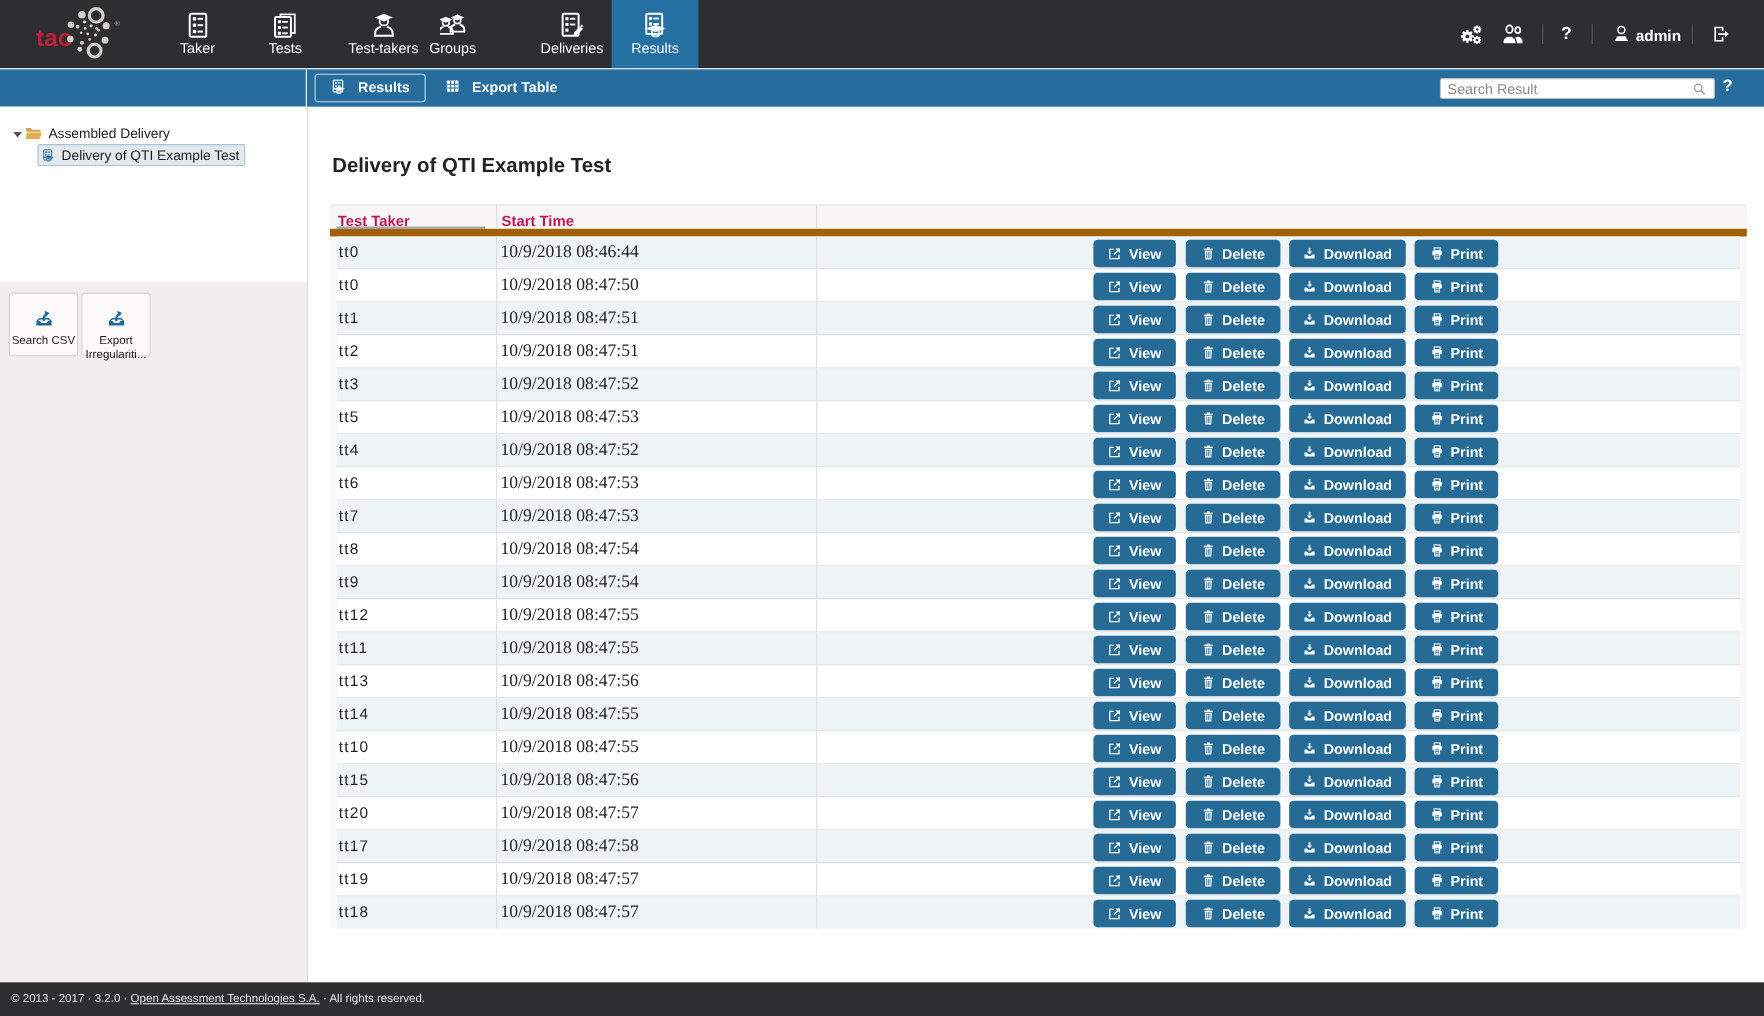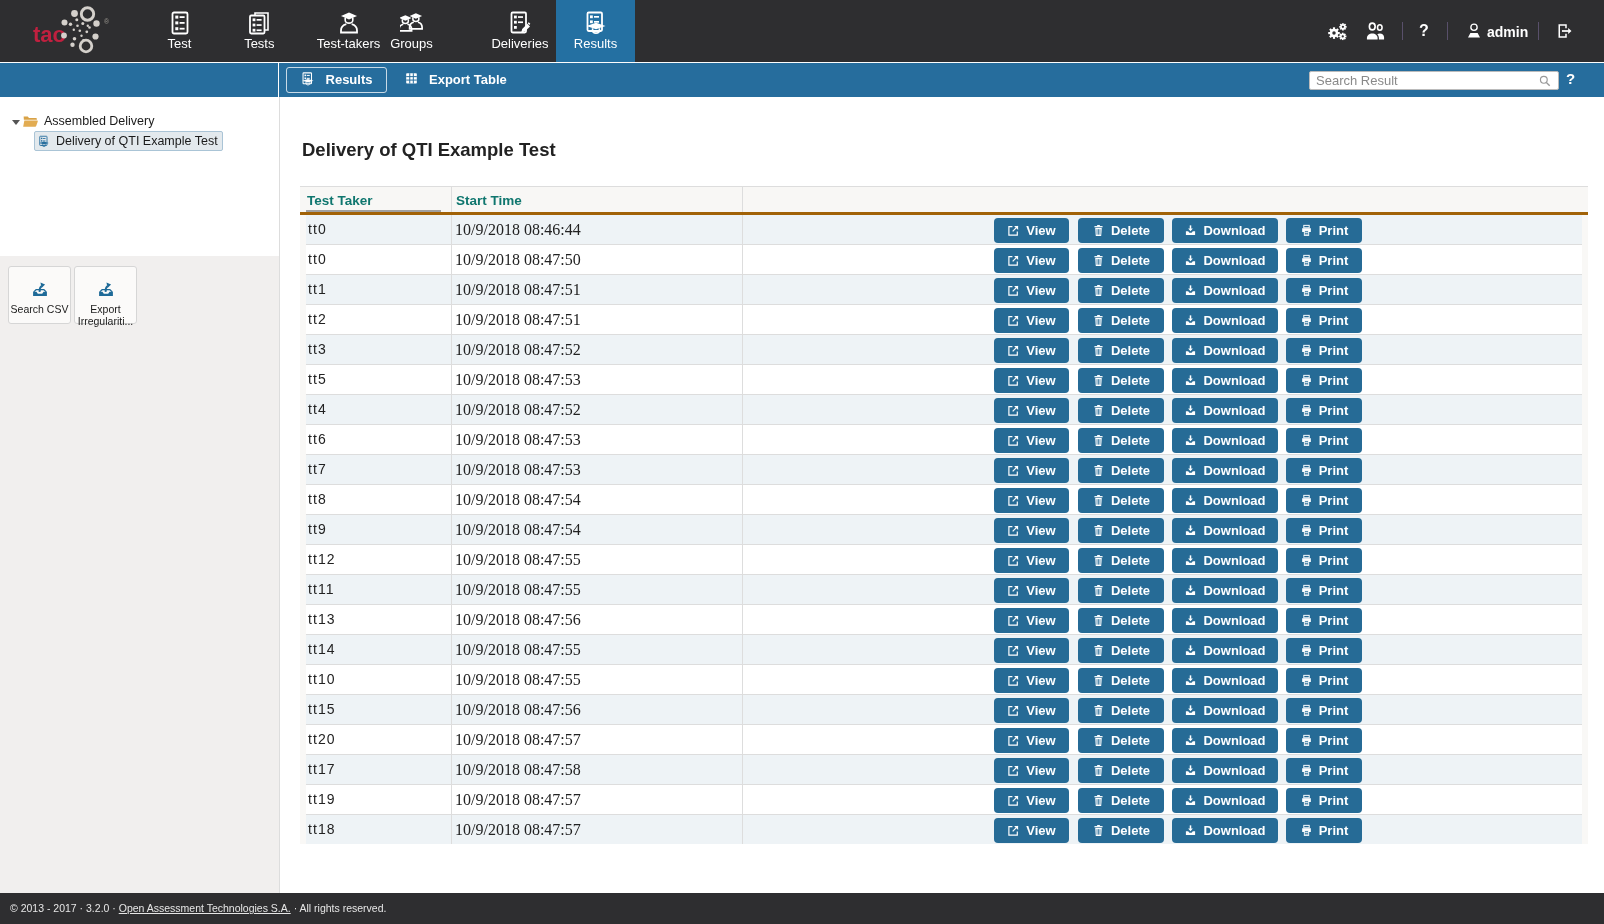--- a/index.html
+++ b/index.html
@@ -14,21 +14,21 @@
 #bluebar{position:absolute;left:0;top:62px;width:1604px;height:35px;background:#266d9d;border-top:1px solid #fdfdfd}
 
 #sidewhite{position:absolute;left:0;top:97px;width:279px;height:159px;background:#fff}
 #sidegray{position:absolute;left:0;top:256px;width:279px;height:637px;background:#f1efee}
 #sideborder{position:absolute;left:279px;top:97px;width:1px;height:796px;background:#ddd}
 
 #footer{position:absolute;left:0;top:893px;width:1604px;height:31px;background:#2e2e30;color:#e6e6e6;font-size:10.5px;line-height:30px;padding-left:10px}
 #footer a{color:#e6e6e6;text-decoration:underline}
 
 #tbl{position:absolute;left:300px;top:186px;width:1288px;background:#f9f8f6;border-top:1px solid #ddd}
-.thead{position:relative;height:28px;background:#f8f7f5;border-bottom:3px solid #a16207;font-weight:bold;font-size:13.5px;color:#0f766e}
+.thead{position:relative;height:28px;background:#f8f7f5;border-bottom:7px solid #a16207;font-weight:bold;font-size:13.5px;color:#be185d}
 #tbody{margin:0 6px;background:#fff}
 .trow{position:relative;height:30px;border-bottom:1px solid #ddd;font-size:13px;color:#222}
 .trow:last-child{border-bottom:none;height:29px}
 .trow.odd{background:#eef3f6}
 .trow.even{background:#fff}
 .c1,.c2{position:absolute;top:0;height:100%;}
 .trow .c1{left:0;width:146px;padding-left:2px;border-right:1px solid #ddd;line-height:29px;font-size:14px;letter-spacing:1.1px}
 .trow .c2{left:146px;width:291px;padding-left:3px;border-right:1px solid #ddd;line-height:29px;font-family:"Liberation Serif",serif;font-weight:normal;font-size:16px}
 .thead .c1{left:0;width:152px;padding-left:7px;border-right:1px solid #ddd;line-height:27px}
 .thead .c2{left:152px;width:291px;padding-left:4px;border-right:1px solid #ddd;line-height:27px;font-size:13.5px;font-weight:bold}
@@ -247,21 +247,21 @@
   <circle cx="52.5" cy="39.8" r="2.2"></circle>
   <circle cx="66" cy="41" r="5.8" fill="none" stroke="#d4d0cb" stroke-width="2.8"></circle>
   <text x="84" y="19" font-family="Liberation Sans,sans-serif" font-size="7" fill="#9a968f">®</text>
  </g>
 </svg>
 
 <div class="navtab" style="left:140px;width:79px">
     <svg viewBox="0 0 24 24">
       <use href="#i-items"></use>
     </svg>
-    <div class="lbl">Test</div>
+    <div class="lbl">Taker</div>
   </div>
 <div class="navtab" style="left:219.8px;width:79px">
     <svg viewBox="0 0 24 24">
       <use href="#i-tests"></use>
     </svg>
     <div class="lbl">Tests</div>
   </div>
 <div class="navtab" style="left:305px;width:87px">
     <svg viewBox="0 0 24 24">
       <use href="#i-taker"></use>

